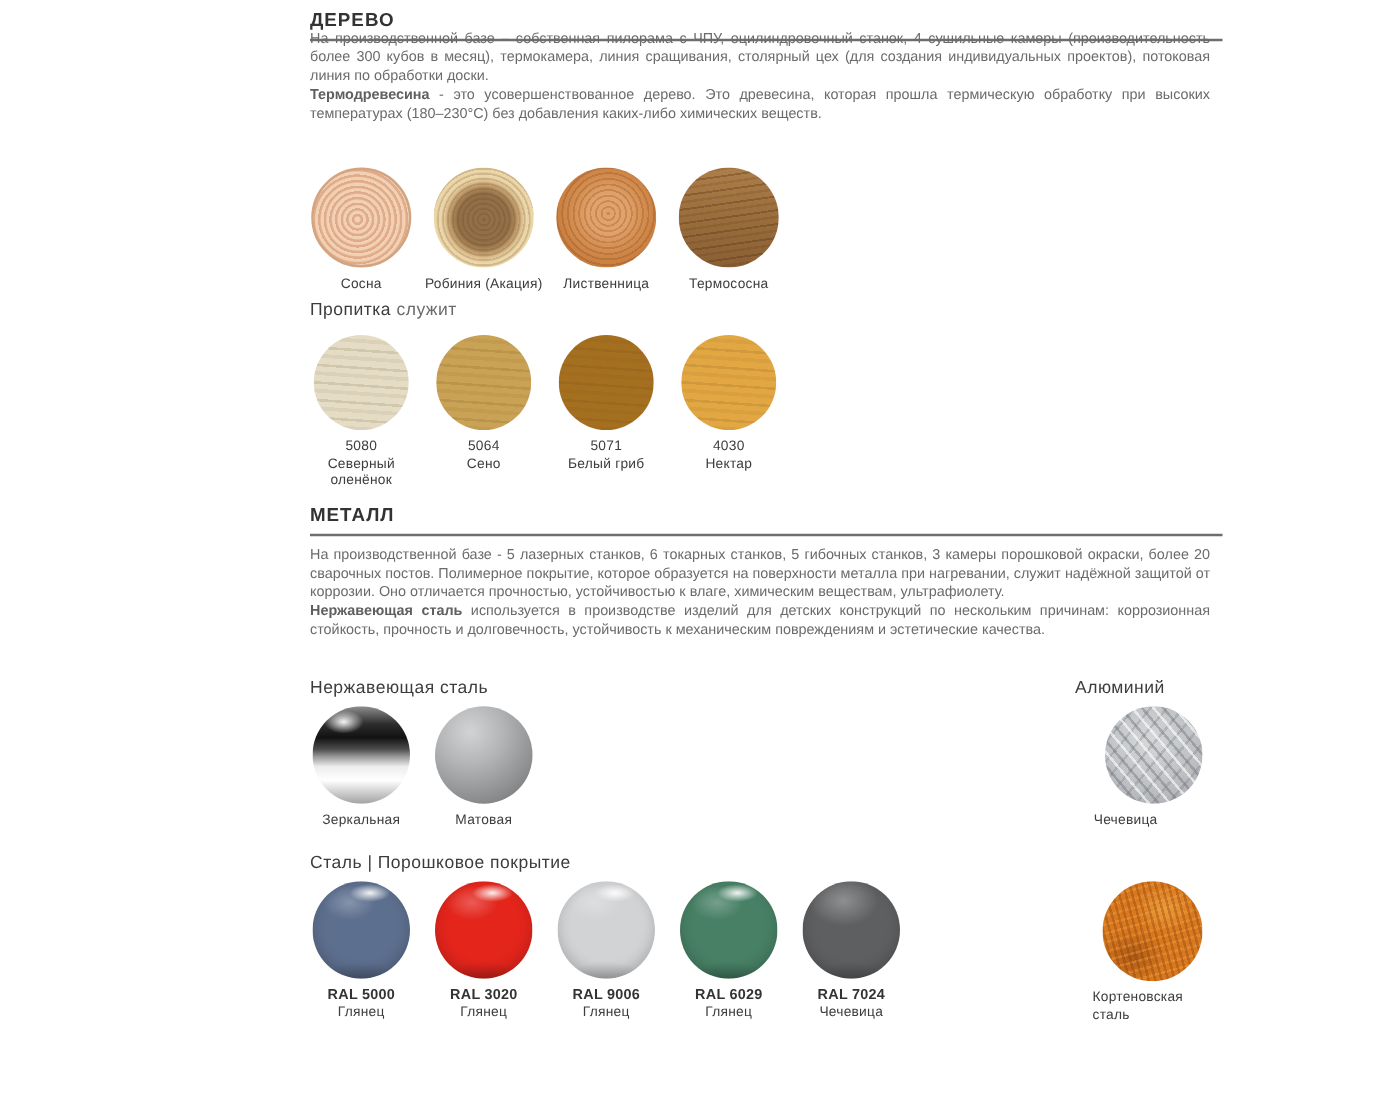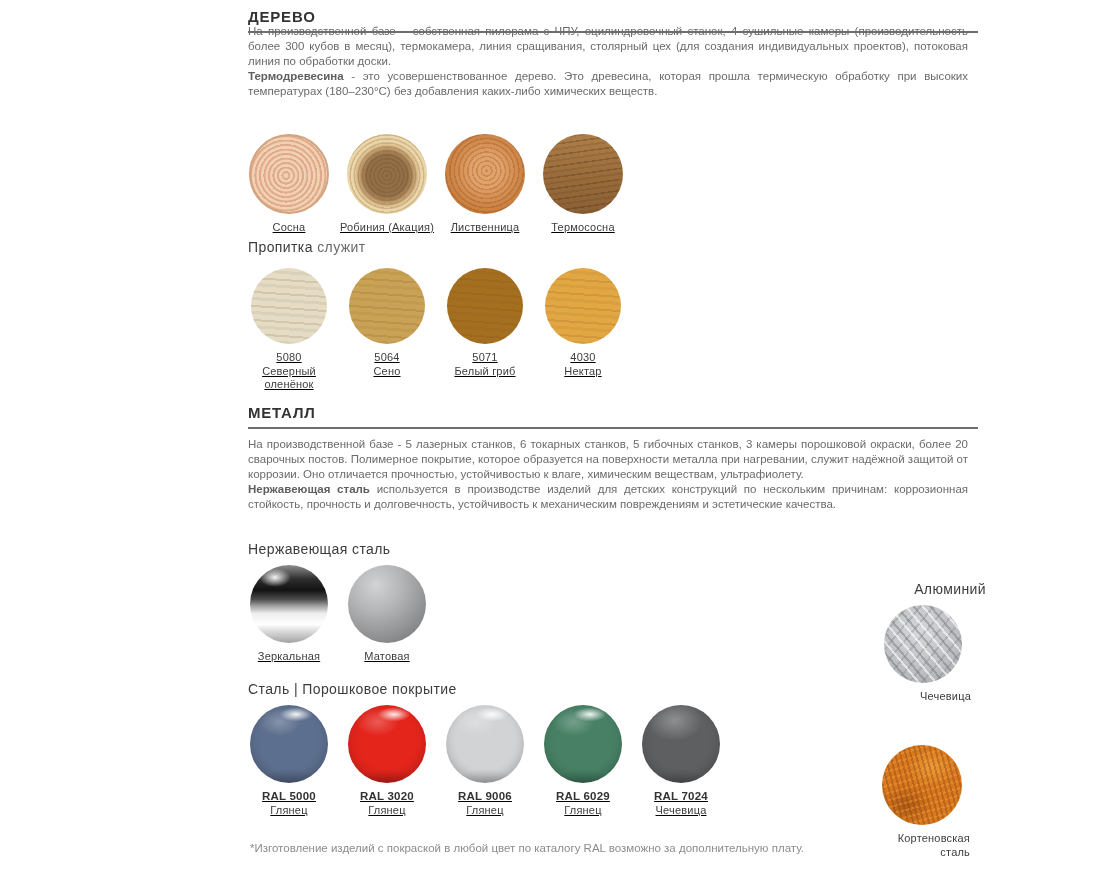--- a/index.html
+++ b/index.html
@@ -16,21 +16,21 @@
          color:#6b6b6b;text-align:justify;}
   .paras p{margin:0;}
   .paras b{color:#5f5f5f;}
 
   
   .sub{position:absolute;margin:0;font-size:14px;font-weight:400;letter-spacing:.4px;color:#3c3c3c;}
   .sub .lite{color:#6a6a6a;}
 
   
   .row{position:absolute;display:flex;}
-  .cell{flex:0 0 auto;width:98px;text-align:center;text-decoration:underline;}
+  .cell{flex:0 0 auto;width:98px;text-align:center;}
   .disc{border-radius:50%;margin:0 auto;}
   .d80{width:80px;height:80px;}
   .d78{width:78px;height:78px;}
   .d76{width:76px;height:76px;}
   .lbl{margin-top:7px;font-size:11px;line-height:13.5px;color:#3d3d3d;letter-spacing:.2px;}
   .lbl .ln{display:block;}
   .nowrap{white-space:nowrap;}
   .code{font-weight:700;font-size:11.5px;color:#333333;}
 
   
@@ -88,21 +88,21 @@
       var(--c,#222);}
   .sw-corten{
     background:
       repeating-linear-gradient(75deg, rgba(133,60,12,.35) 0 2px, rgba(0,0,0,0) 2px 5px),
       repeating-linear-gradient(-15deg, rgba(240,160,60,.4) 0 2px, rgba(0,0,0,0) 2px 7px),
       radial-gradient(ellipse 50% 40% at 62% 28%, rgba(255,190,80,.5), rgba(0,0,0,0) 60%),
       radial-gradient(ellipse 55% 45% at 30% 75%, rgba(120,50,8,.45), rgba(0,0,0,0) 60%),
       var(--c,#d9791f);}
 
   
-  .side-block{position:absolute;text-align:right;margin-top:40px;}
+  .side-block{position:absolute;text-align:left;}
   .side-block .sub-inline{font-size:14px;letter-spacing:.4px;color:#3c3c3c;display:block;}
   .side-block .disc{margin-top:8px;}
   .side-block .lbl{max-width:96px;margin-left:auto;margin-right:auto;}
 
   .note{position:absolute;left:250px;top:842px;margin:0;font-size:11.5px;color:#8c8c8c;}
 </style>
 </head>
 <body>
 
 <div class="page">
@@ -232,15 +232,14 @@
           <span class="ln">Чечевица</span>
         </figcaption>
     </figure>
   </div>
 
   <div class="side-block" style="left:862px;top:705px;width:120px">
     <div class="disc d80 sw-corten" style="margin-top: 0px; --c: #d9791f;"></div>
     <div class="lbl">Кортеновская сталь</div>
   </div>
 
-  <p class="note">*Изготовление изделий с покраской в любой цвет по каталогу RAL возможно за дополнительную плату.</p>
 
 </div>
 
 </body></html>

